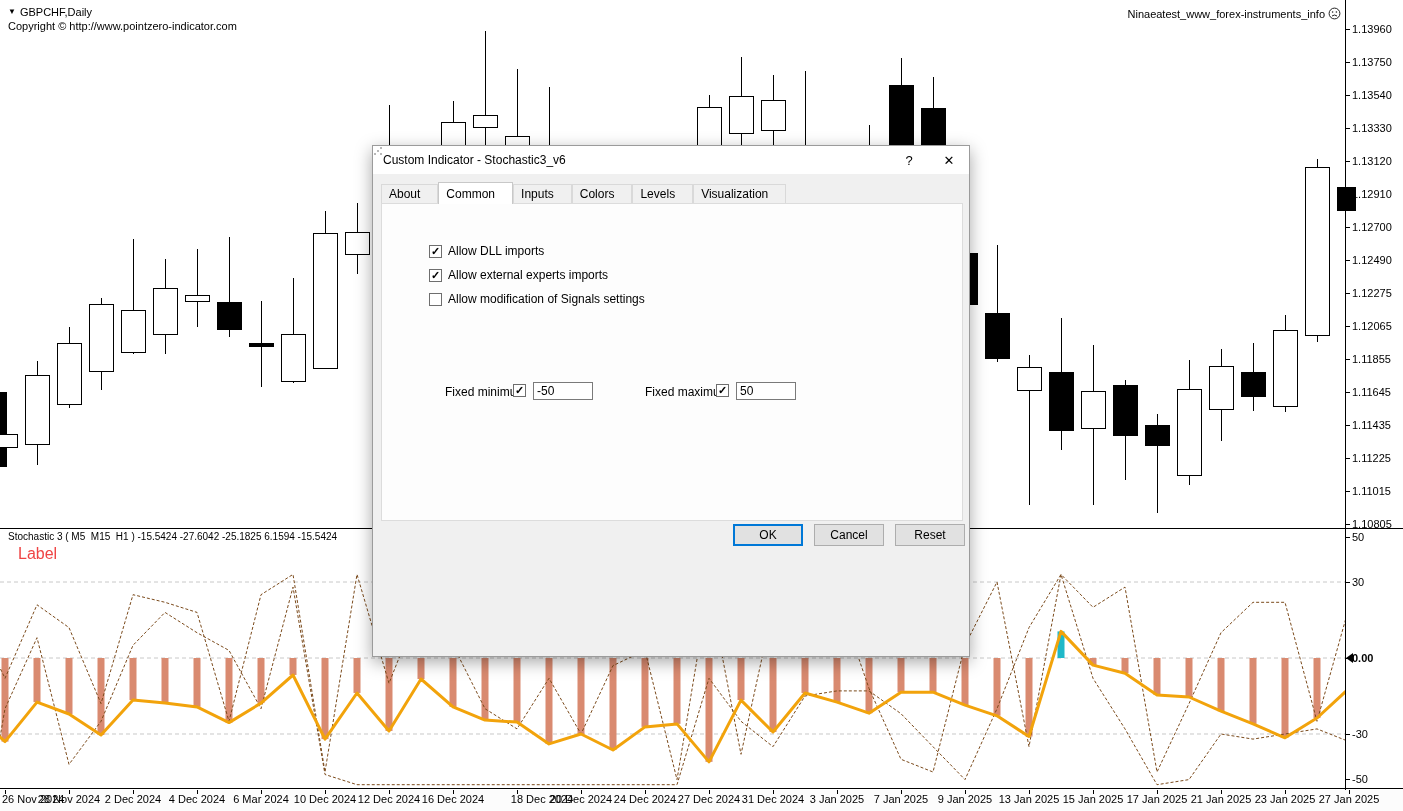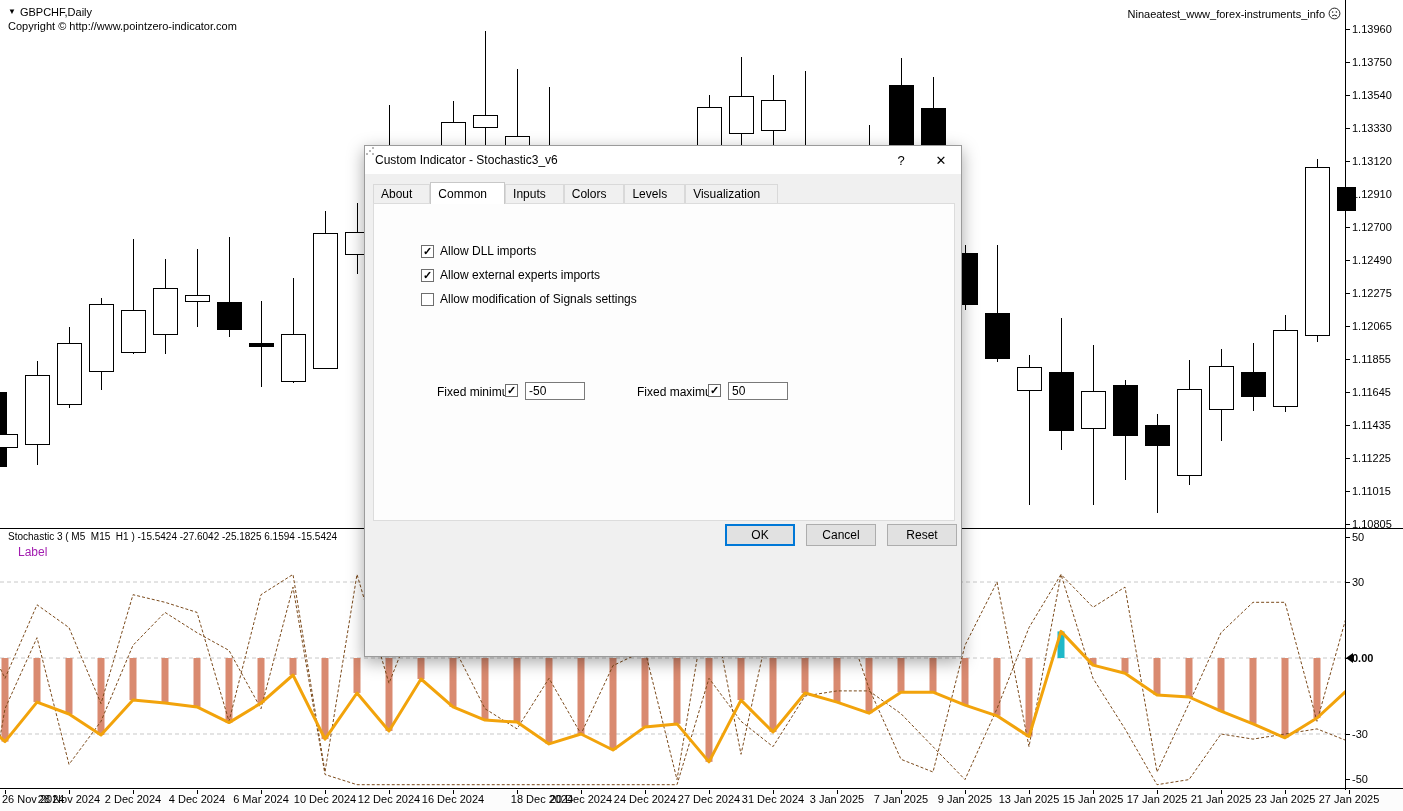--- a/index.html
+++ b/index.html
@@ -16,27 +16,27 @@
   .watermark{right:62px;top:7px;font-size:11px;display:flex;align-items:center;gap:3px;}
   .hline{left:0;height:0;border-top:1px solid #000;}
   .vline{top:0;width:0;border-left:1px solid #000;}
   
   .axis-label{position:absolute;left:1352px;font-size:11px;transform:translateY(-50%);white-space:nowrap;}
   .tick{position:absolute;left:1345px;width:5px;height:1px;background:#000;}
   .zero-marker{position:absolute;left:1346px;width:0;height:0;
     border-top:5px solid transparent;border-bottom:5px solid transparent;border-right:7px solid #000;}
   .price-now{position:absolute;left:1346px;width:10px;background:#000;}
   .ind-header{left:8px;top:531px;font-size:10px;white-space:pre;}
-  .ind-sub{left:18px;top:545px;font-size:12px;color:#a21caf;}
+  .ind-sub{left:18px;top:545px;font-size:16px;color:#ef4444;}
   
   .date-strip{left:0;top:790px;width:1403px;height:21px;background:#fcfcfc;}
   .date-label{position:absolute;top:3px;font-size:11px;white-space:nowrap;}
   .dtick{position:absolute;top:0;width:1px;height:4px;background:#000;}
   
-  #dialog{left:364px;top:145px;width:598px;height:512px;background:#f0f0f0;
+  #dialog{left:372px;top:145px;width:598px;height:512px;background:#f0f0f0;
     border:1px solid #9b9b9b;box-shadow:0 5px 16px rgba(0,0,0,.35);box-sizing:border-box;font-size:12px;}
   .titlebar{position:absolute;left:0;top:0;right:0;height:28px;background:#fff;display:flex;align-items:center;}
   .title-text{margin-left:10px;font-size:12px;}
   .tb-btn{width:40px;height:28px;display:flex;align-items:center;justify-content:center;font-size:13px;cursor:default;}
   .tb-sp{flex:1;}
   .tabs{position:absolute;left:8px;top:37px;right:8px;height:21px;display:flex;align-items:flex-end;}
   .tab{border:1px solid #d9d9d9;border-bottom:none;background:#f0f0f0;padding:2px 17px 3px 7px;font-size:12px;margin-right:0px;height:14px;}
   .tab.active{background:#fff;padding-top:4px;position:relative;z-index:2;margin-top:-2px;border-color:#c8c8c8;}
   .content{position:absolute;left:8px;top:57px;width:580px;height:316px;background:#fdfdfd;border:1px solid #dcdcdc;}
   .cb-row{position:absolute;display:flex;align-items:center;gap:6px;}

